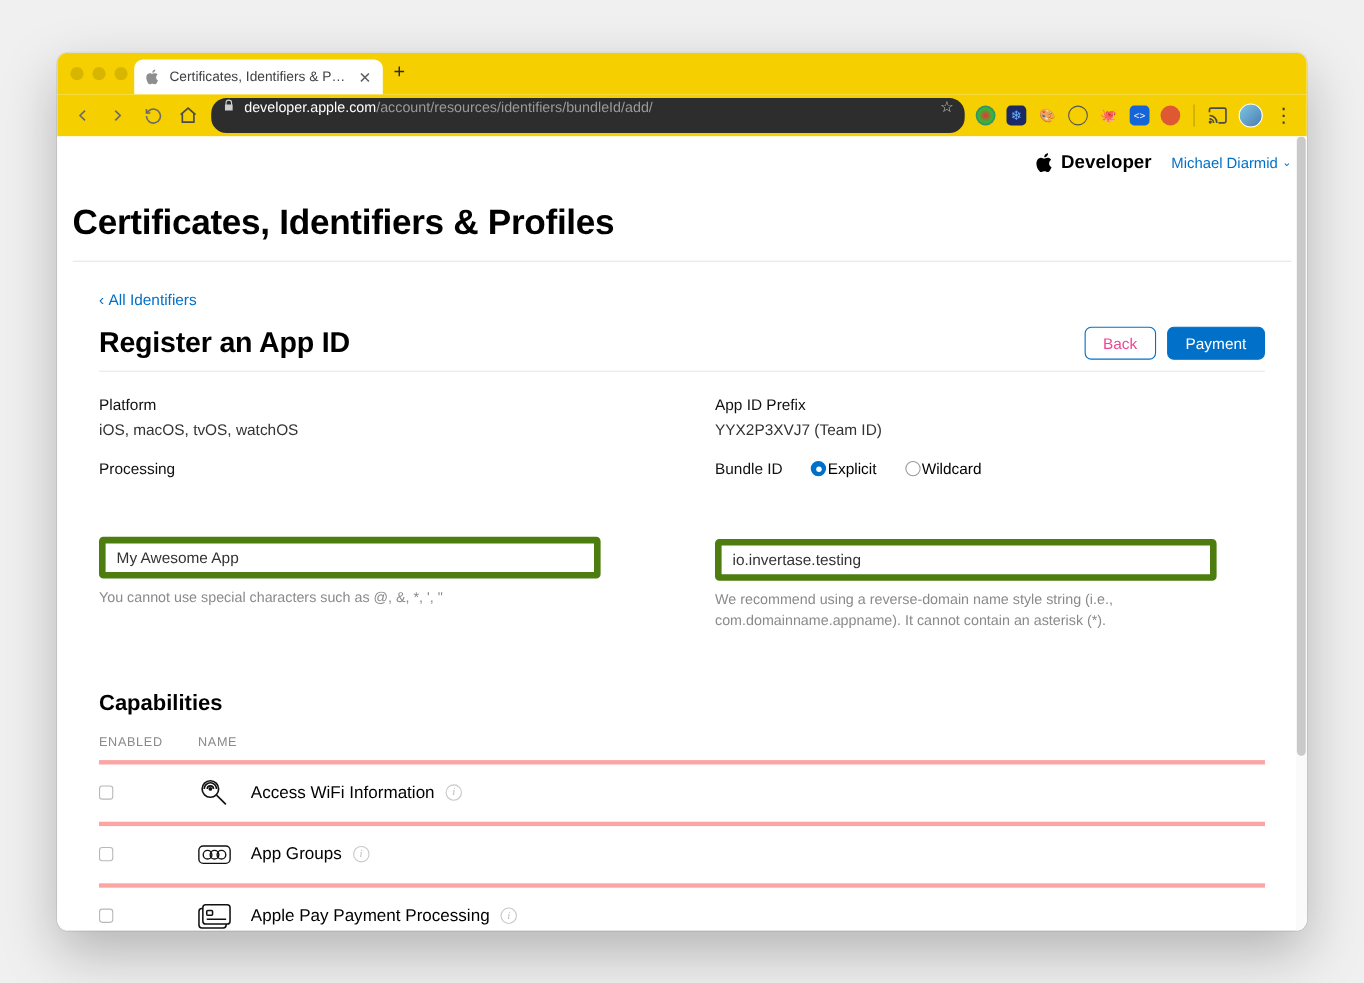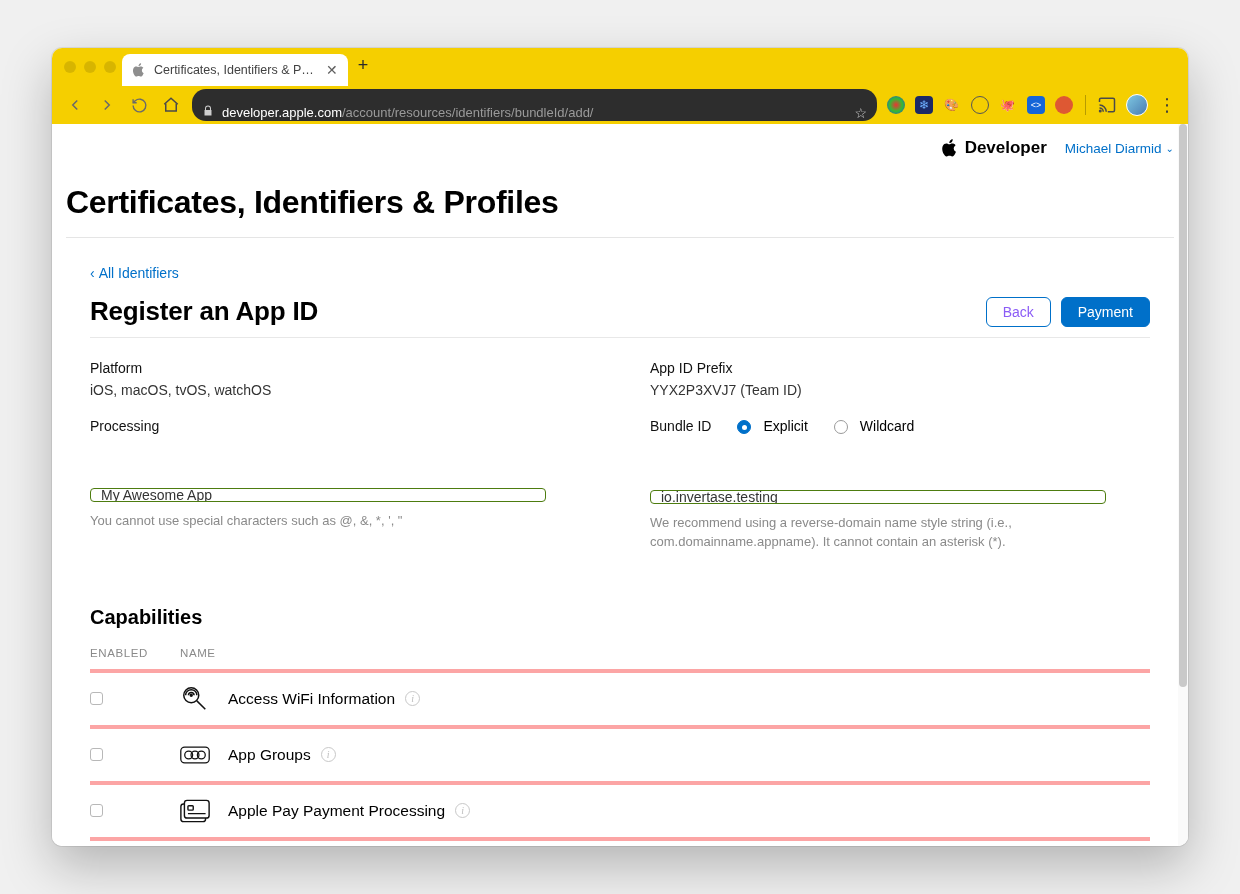--- a/index.html
+++ b/index.html
@@ -59,21 +59,21 @@
     padding: 0 12px;
     gap: 10px;
   }
   .nav-btn { width:22px; height:22px; display:flex; align-items:center; justify-content:center; color:#5a5a5a; }
   .omnibox {
     flex: 1;
     height: 28px;
     background: #2d2d2d;
     border-radius: 14px;
     display: flex;
-    align-items: flex-start;
+    align-items: flex-end;
     padding: 16px 10px;
     color: #cfcfcf;
     font-size: 13px;
     gap: 8px;
     min-width: 0;
   }
   .omnibox .lock { color:#cfcfcf; font-size:12px; }
   .omnibox .url { flex:1; white-space:nowrap; overflow:hidden; }
   .omnibox .url .domain { color:#fff; }
   .omnibox .url .path { color:#9a9a9a; }
@@ -124,44 +124,44 @@
   .btn-row { display:flex; gap:10px; }
   .btn {
     height: 30px;
     padding: 0 16px;
     border-radius: 6px;
     font-size: 14px;
     display:flex; align-items:center; justify-content:center;
     border:1px solid #0070c9;
     cursor:pointer;
   }
-  .btn.secondary { background:#fff; color:#8b5cf6; }
+  .btn.secondary { background:#fff; color:#ec4899; }
   .btn.primary { background:#0070c9; color:#fff; }
 
   .thin-hr { height:1px; background:#e8e8e8; margin-bottom:22px; }
 
   .two-col { display:grid; grid-template-columns: 1fr 1fr; column-gap: 60px; }
   .field-label { font-size:14px; color:#111; margin-bottom:6px; }
   .field-value { font-size:14px; color:#333; }
   .group { margin-bottom: 20px; }
 
   .text-input {
     width: 456px; max-width:100%;
-    height: 14px;
-    border: 1px solid #4d7c0f;
+    height: 38px;
+    border: 6px solid #4d7c0f;
     border-radius: 4px;
     padding: 0 10px;
     font-size: 14px;
     color:#333;
     margin-top:48px;
   }
   .helper { font-size:13px; color:#8a8a8a; margin-top:8px; line-height:1.45; max-width: 480px; }
 
   .radio-row { display:flex; align-items:center; gap:26px; }
-  .radio-opt { display:flex; align-items:flex-end; gap:12px; font-size:14px; }
+  .radio-opt { display:flex; align-items:center; gap:1px; font-size:14px; }
   .radio {
     width:14px; height:14px; border-radius:50%;
     border:1px solid #9a9a9a; position:relative; background:#fff;
   }
   .radio.selected { border-color:#0070c9; background:#0070c9; }
   .radio.selected::after {
     content:""; position:absolute; inset:3.5px; background:#fff; border-radius:50%;
   }
 
   h3.cap-title { font-size:20px; font-weight:700; margin: 34px 0 18px 0; }

